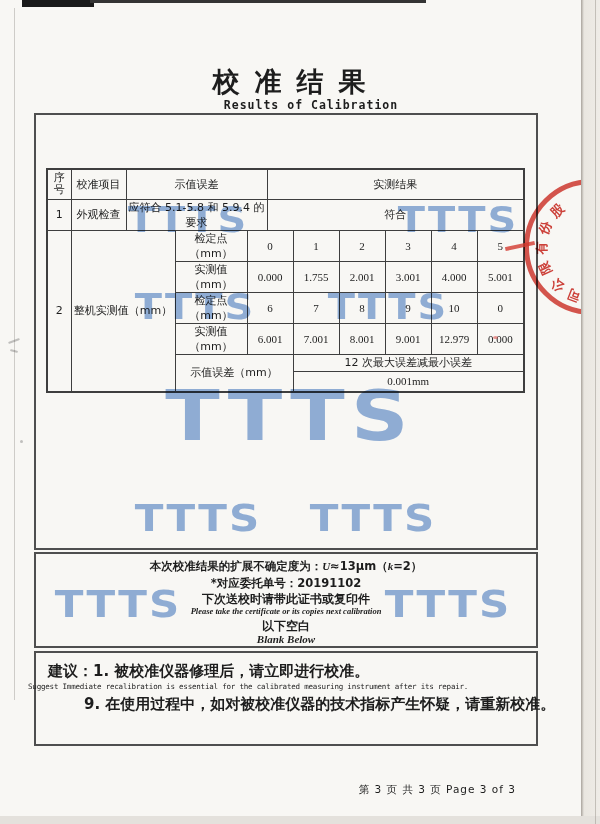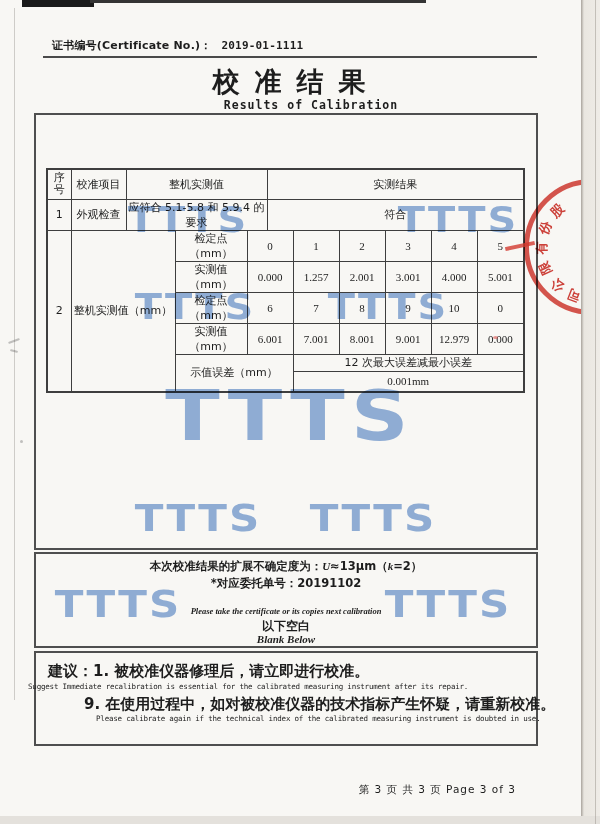--- a/index.html
+++ b/index.html
@@ -79,24 +79,20 @@
 <div class="page">
 
   <div class="scan-top-1"></div>
   <div class="scan-top-2"></div>
   <div class="scan-left-line"></div>
   <div class="pencil" style="left:8px;top:340px;width:12px;height:2px;transform:rotate(-20deg);"></div>
   <div class="pencil" style="left:10px;top:350px;width:8px;height:2px;transform:rotate(15deg);"></div>
   <div class="pencil" style="left:20px;top:440px;width:3px;height:3px;"></div>
   <div class="red-speck"></div>
 
-  <div class="cert-line">
-    <span>证书编号(Certificate No.)：</span><span class="no">2019-01-1111</span>
-    <div class="cert-underline" style="position:absolute; left:-9px; top:18px; width:494px;"></div>
-  </div>
   <div class="title">校准结果</div>
   <div class="subtitle">Results of Calibration</div>
 
   <div class="boxA"></div>
   <div class="boxB"></div>
   <div class="boxC"></div>
 
   <table class="cal">
     <colgroup>
       <col style="width:24px">
@@ -109,21 +105,21 @@
         <col style="width:46px">
       <col style="width:46px">
         <col style="width:46px">
         <col style="width:47px">
     </colgroup>
     <tbody>
         <tr class="h30">
       <td class="pre">序
 号</td>
       <td>校准项目</td>
-      <td colspan="3">整机实测值</td>
+      <td colspan="3">示值误差</td>
       <td colspan="6">实测结果</td>
     </tr>
     <tr class="h30">
       <td>1</td>
       <td>外观检查</td>
       <td colspan="3">应符合 5.1-5.8 和 5.9.4 的要求</td>
       <td colspan="6">符合</td>
     </tr>
     <tr class="h25">
       <td rowspan="6">2</td>
@@ -132,21 +128,21 @@
       <td colspan="2" class="num">0</td>
       <td class="num">1</td>
       <td class="num">2</td>
       <td class="num">3</td>
       <td class="num">4</td>
       <td class="num">5</td>
     </tr>
     <tr class="h27">
       <td class="lab">实测值（mm）</td>
       <td colspan="2" class="num">0.000</td>
-      <td class="num">1.257</td>
+      <td class="num">1.755</td>
       <td class="num">2.001</td>
       <td class="num">3.001</td>
       <td class="num">4.000</td>
       <td class="num">5.001</td>
     </tr>
     <tr class="h26">
       <td class="lab">检定点（mm）</td>
       <td colspan="2" class="num">6</td>
       <td class="num">7</td>
       <td class="num">8</td>
@@ -180,28 +176,28 @@
   <div class="wm wm-big" style="left:290px; top:416px;">TTTS</div>
   <div class="wm wm-med" style="left:198px; top:518px;">TTTS</div>
   <div class="wm wm-med" style="left:373px; top:518px;">TTTS</div>
   <div class="wm wm-med" style="left:118px; top:604px;">TTTS</div>
   <div class="wm wm-med" style="left:448px; top:604px;">TTTS</div>
 
   <div class="bline cnb" style="top:559px;">
     <span>本次校准结果的扩展不确定度为：</span><span class="it" style="font-size:11px">U</span><span>≈13μm（</span><span class="it" style="font-size:11px">k</span><span>=2）</span>
   </div>
   <div class="bline cnb" style="top:576px;">*对应委托单号：20191102</div>
+  <div class="bline cnb" style="top:591px; font-size:12px;">下次送校时请带此证书或复印件</div>
   <div class="bline it" style="top:606px; font-size:8.5px;">Please take the certificate or its copies next calibration</div>
   <div class="bline cnb" style="top:618px; font-size:12px;">以下空白</div>
   <div class="bline it" style="top:633px; font-size:11px;">Blank Below</div>
 
   <div class="sline" style="left:48px; top:662px;">建议：1. 被校准仪器修理后，请立即进行校准。</div>
   <div class="eline" style="left:28px; top:682px;">Suggest  Immediate recalibration is essential for the calibrated measuring instrument after its repair.</div>
   <div class="sline" style="left:84px; top:695px;">9. 在使用过程中，如对被校准仪器的技术指标产生怀疑，请重新校准。</div>
-  <div class="eline" style="left:96px; top:714px;">Please calibrate again if the technical index of the calibrated measuring instrument is doubted in use.</div>
 
   <div class="footer">第 3 页 共 3 页  Page 3 of 3</div>
 
   <div class="seal-ring"></div>
   <span class="seal-char" style="left:551px; top:202px; transform:rotate(-43deg);">股</span>
   <span class="seal-char" style="left:539px; top:219px; transform:rotate(-66deg);">份</span>
   <span class="seal-char" style="left:535px; top:239px; transform:rotate(-90deg);">有</span>
   <span class="seal-char" style="left:539px; top:259px; transform:rotate(-114deg);">限</span>
   <span class="seal-char" style="left:551px; top:276px; transform:rotate(-137deg);">公</span>
   <span class="seal-char" style="left:567px; top:286px; transform:rotate(-159deg);">司</span>

